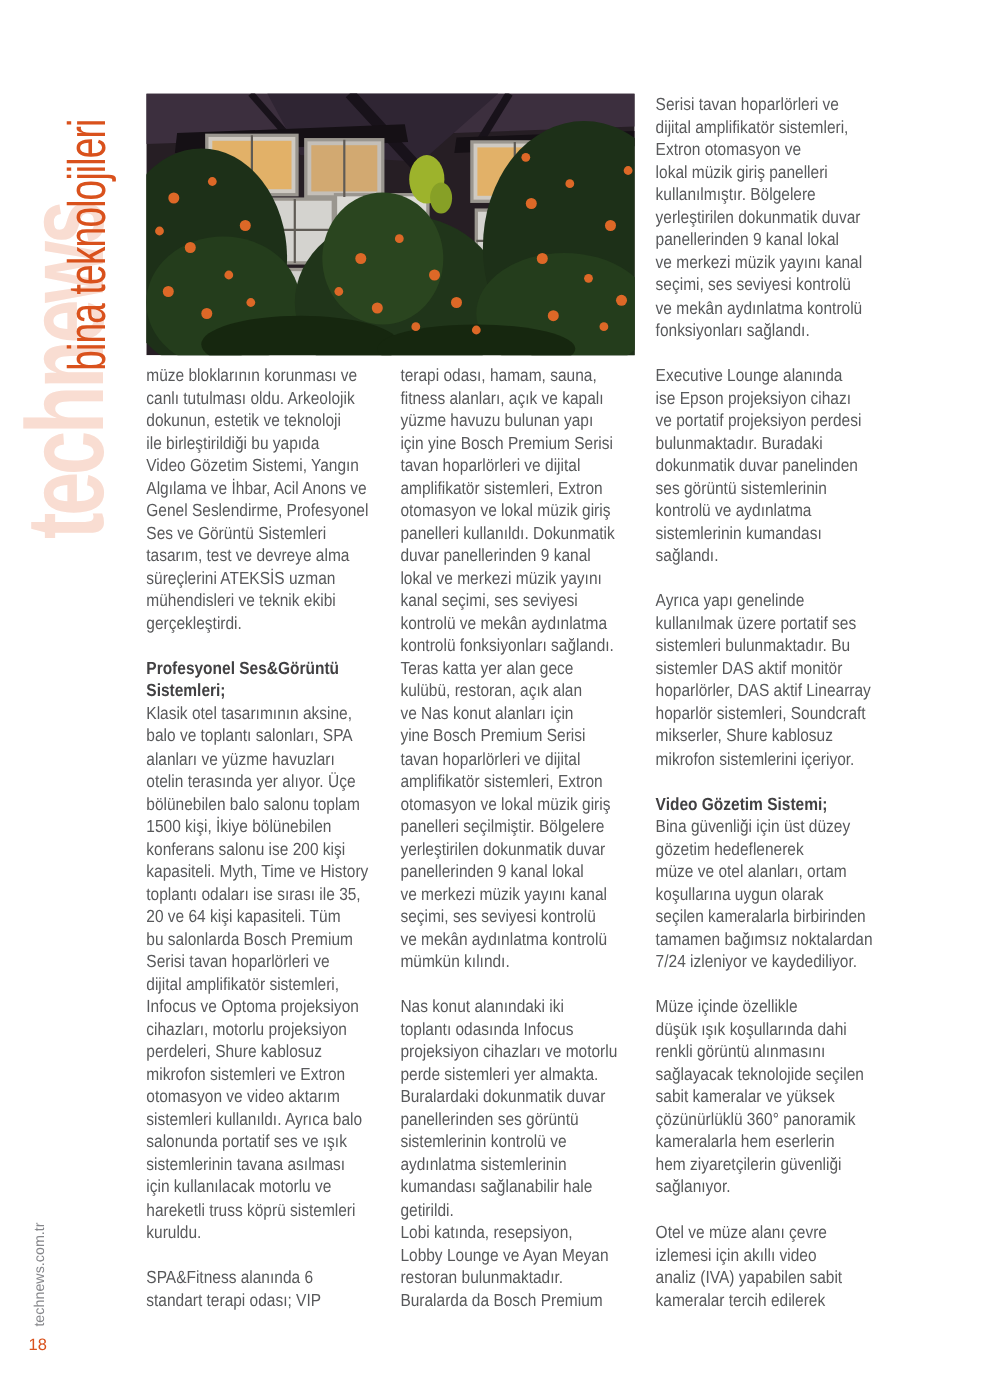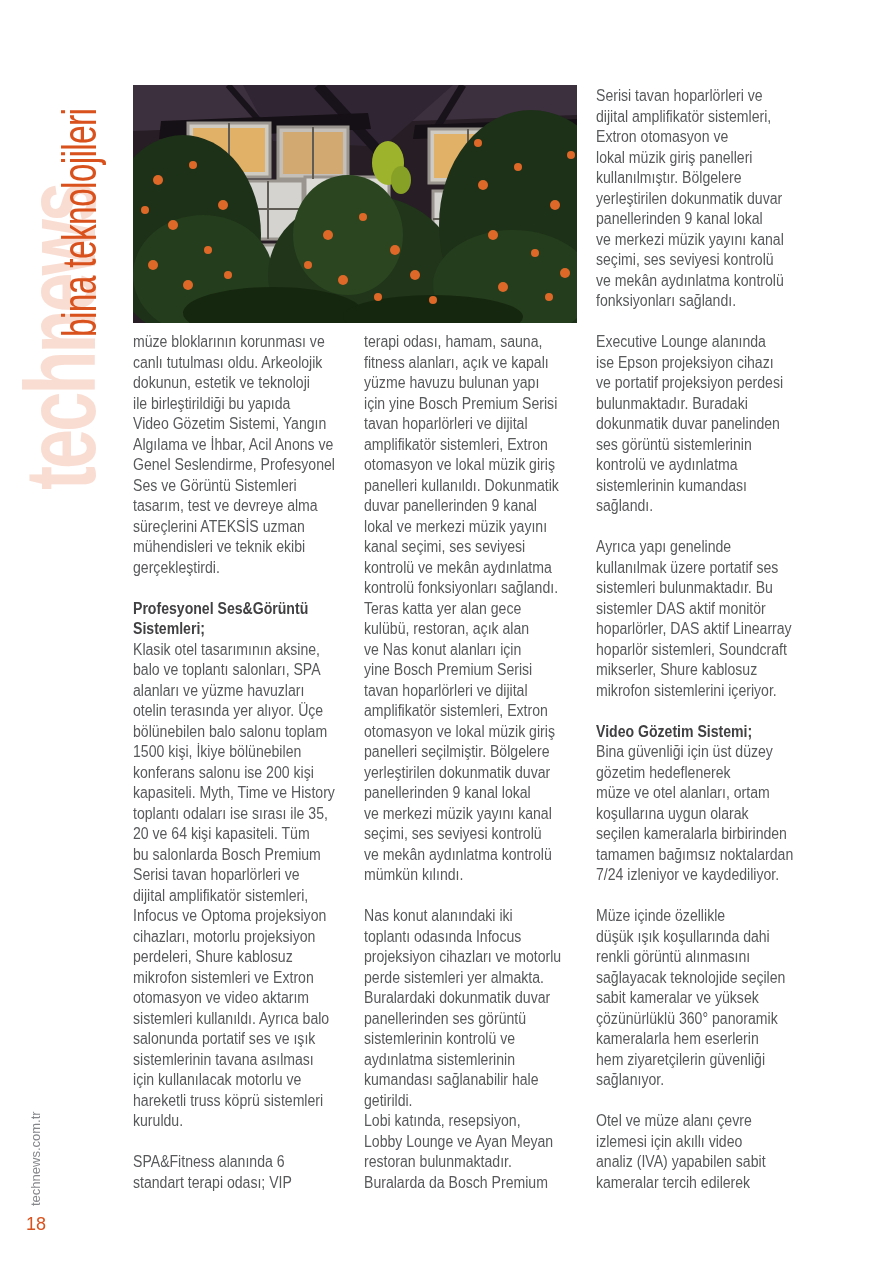--- a/index.html
+++ b/index.html
@@ -17,21 +17,21 @@
   #section-title{
     left:57px;top:337px;font-size:48px;line-height:46px;font-weight:normal;
     letter-spacing:-1px;color:#d9511c;
     transform:rotate(-90deg) scaleX(0.70);
   }
   #site-url{
     left:29px;top:1206px;font-size:13px;line-height:14px;color:#85868a;
     transform:rotate(-90deg);
   }
   #page-number{
-    position:absolute;left:26px;top:1214px;font-size:18px;color:#d9511c;
+    position:absolute;left:26px;top:1214px;font-size:15px;color:#d9511c;
   }
   
   #photo{position:absolute;left:133px;top:85px;width:444px;height:238px;}
   
   .column{
     position:absolute;width:242px;transform:scaleX(0.88);transform-origin:0 0;
     font-size:16px;line-height:20.5px;color:#58595b;
   }
   #col-1{left:133px;top:332px;}
   #col-2{left:364px;top:332px;}

